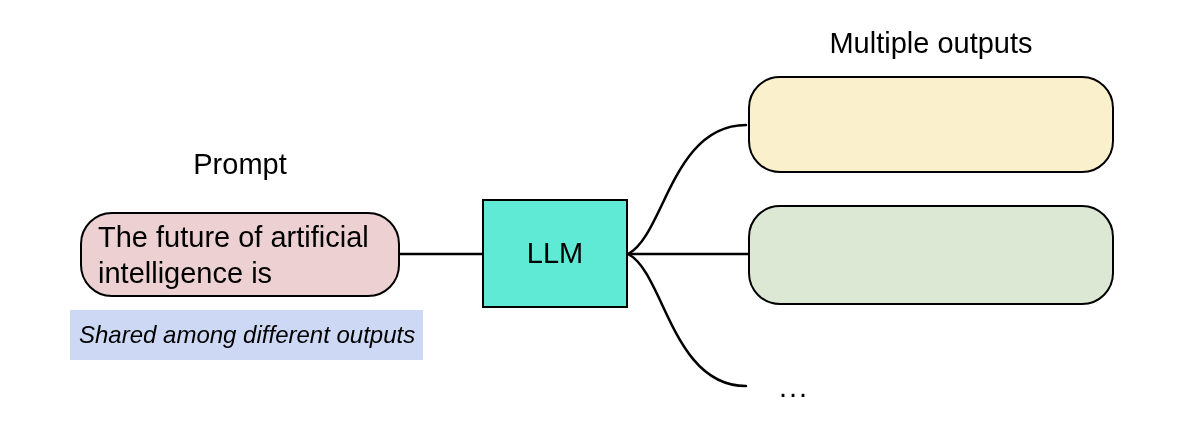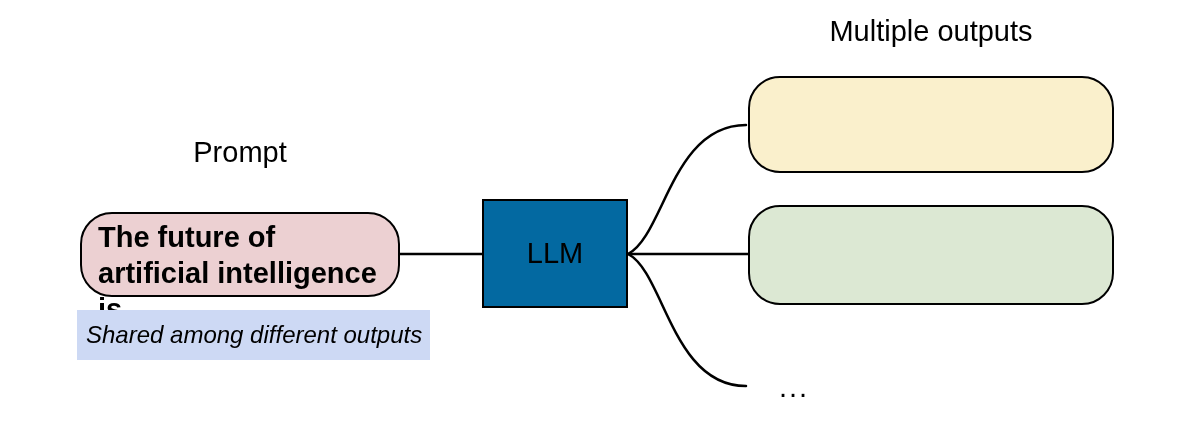--- a/index.html
+++ b/index.html
@@ -26,28 +26,29 @@
     width: 1200px;
     height: 426px;
     pointer-events: none;
   }
 
   .node {
     position: absolute;
     border: 2.5px solid #000000;
   }
 
-  .rounded { border-radius: 32px; font-weight: bold; }
+  .rounded { border-radius: 32px; }
 
   .diagram-label {
     position: absolute;
     font-size: 29px;
     line-height: 34px;
     text-align: center;
     white-space: nowrap;
+    margin-top: 12px;
   }
 
   .prompt-label   { left: 80px;  top: 135px; width: 320px; }
   .outputs-label  { left: 748px; top: 14px;  width: 366px; }
 
   .prompt-box {
     left: 80px; top: 212px;
     width: 320px; height: 85px;
     padding: 5px 6px 0 16px;
     font-size: 29px;
@@ -57,21 +58,20 @@
   .note-highlight {
     position: absolute;
     left: 70px; top: 310px;
     width: 353px; height: 50px;
     display: flex;
     align-items: center;
     padding-left: 9px;
     font-size: 24px;
     font-style: italic;
     white-space: nowrap;
-    margin-left: 7px;
   }
 
   .llm-box {
     left: 482px; top: 199px;
     width: 146px; height: 109px;
     display: flex;
     align-items: center;
     justify-content: center;
     font-size: 29px;
   }
@@ -103,21 +103,21 @@
   <div class="diagram-label prompt-label">Prompt</div>
 
   <div class="node rounded prompt-box" style="background-color: rgb(236, 208, 210);">
     <span>The future of artificial intelligence is</span>
   </div>
 
   <div class="note-highlight" style="background-color: rgb(205, 217, 244);">
     <span>Shared among different outputs</span>
   </div>
 
-  <div class="node llm-box" style="background-color: #0369a1;">
+  <div class="node llm-box" style="background-color: #5eead4;">
     <span>LLM</span>
   </div>
 
   <div class="diagram-label outputs-label">Multiple outputs</div>
 
   <div class="node rounded output-box-1" style="background-color: rgb(250, 240, 204);"></div>
 
   <div class="node rounded output-box-2" style="background-color: rgb(220, 232, 211);"></div>
 
   <div class="ellipsis">...</div>

